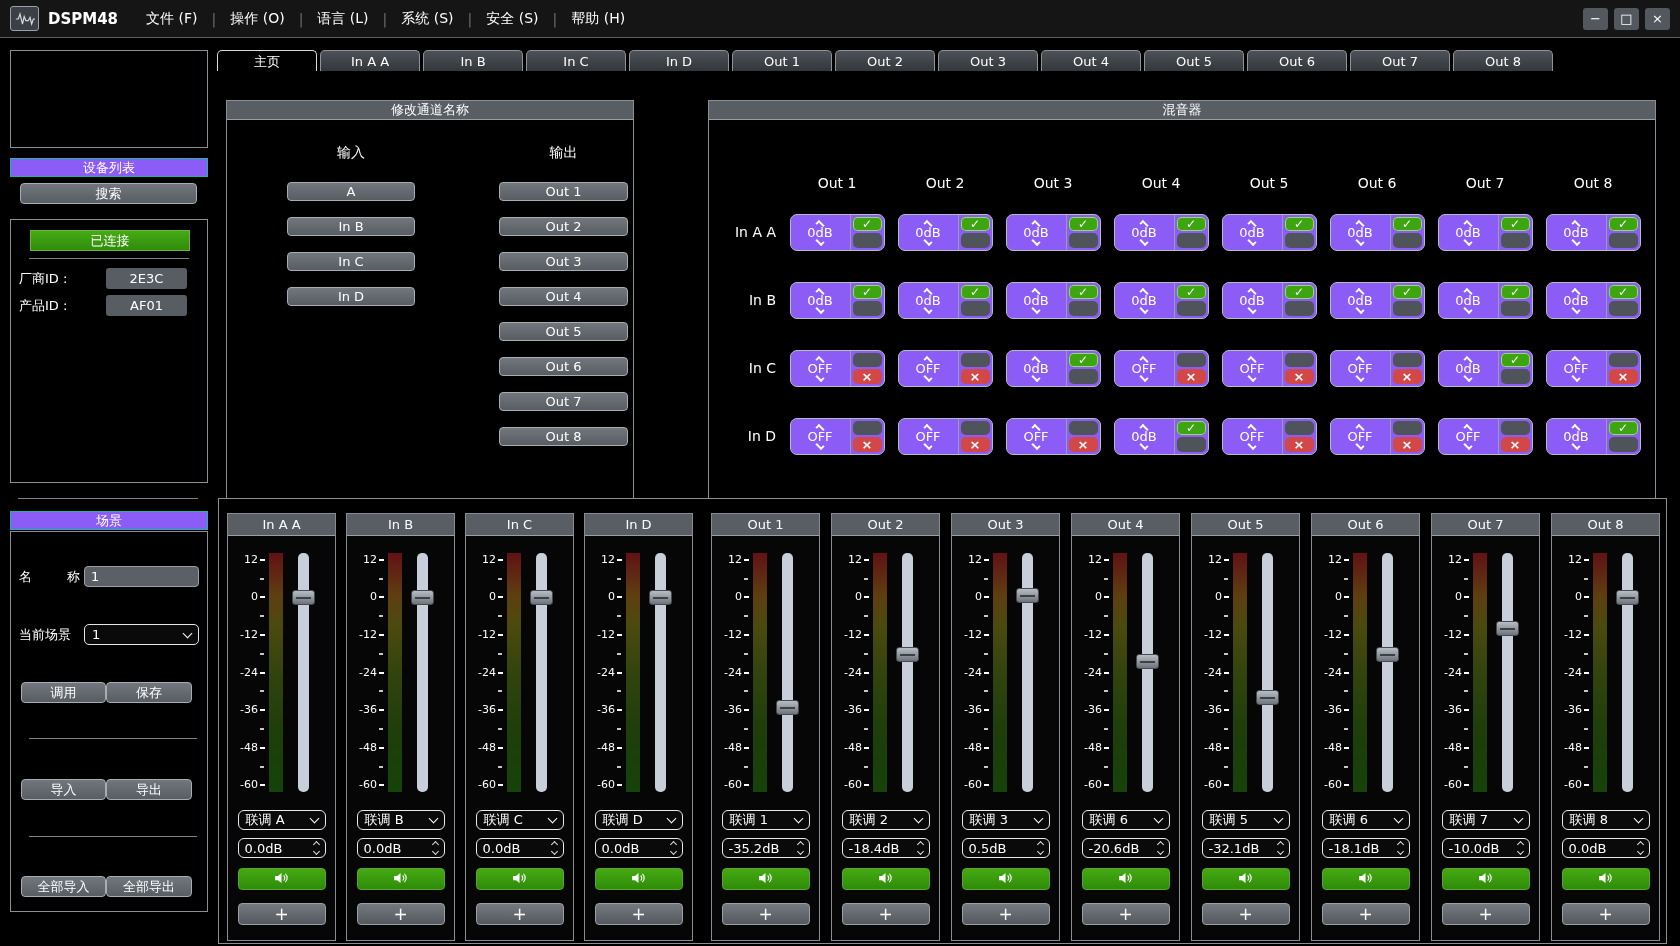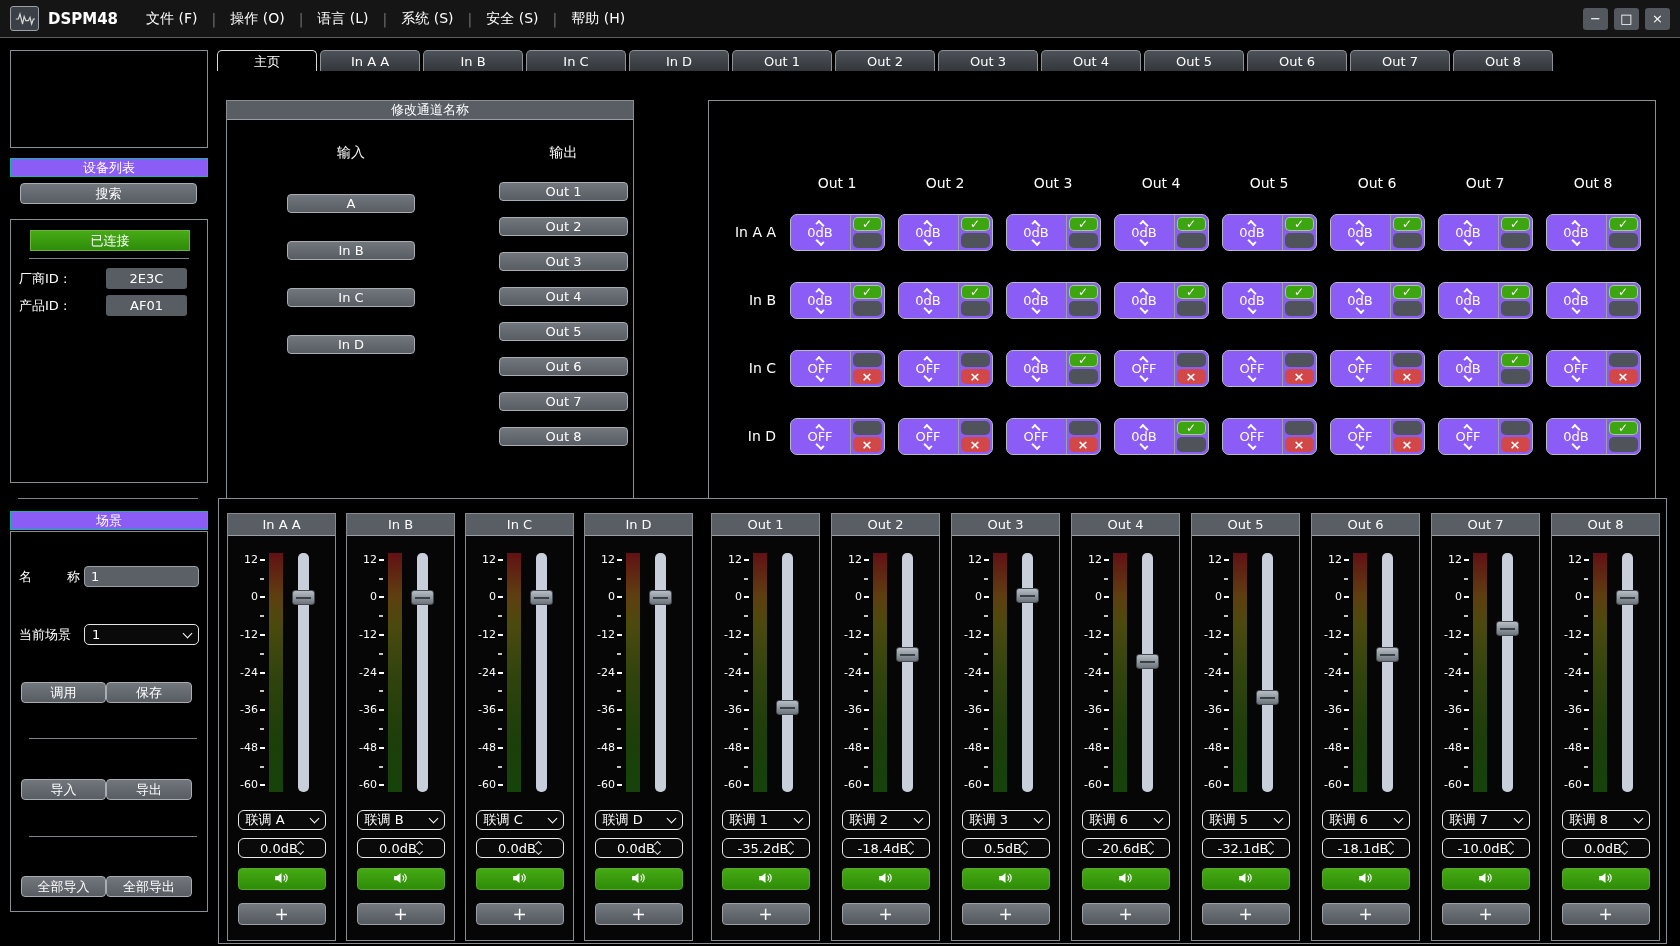--- a/index.html
+++ b/index.html
@@ -98,21 +98,21 @@
   .mtrack{position:absolute;left:70px;width:11px;top:8px;height:239px;border-radius:5px;background:#c9cfda;}
   .mthumb{position:absolute;left:64px;width:23px;height:15px;border-radius:3px;
     background:linear-gradient(#b7bdc5,#6e747c);border:1px solid #464b51;box-sizing:border-box;}
   .mthumb::after{content:"";position:absolute;left:3px;right:3px;top:6px;height:2px;background:#3c4147;}
   .dd{width:88px;height:20px;margin:7px auto 0;border:1px solid #e8eaec;border-radius:6px;background:#0a0a0a;
     display:flex;align-items:center;justify-content:space-between;padding:0 7px;box-sizing:border-box;
     color:#fff;font-size:13px;cursor:default;}
   .dchev{width:6px;height:6px;border-right:1.5px solid #fff;border-bottom:1.5px solid #fff;
     transform:rotate(45deg);margin-top:-3px;}
   .vspin{width:88px;height:20px;margin:8px auto 0;border:1px solid #e8eaec;border-radius:6px;background:#0a0a0a;
-    display:flex;align-items:center;justify-content:center;padding:0 6px;box-sizing:border-box;
+    display:flex;align-items:center;justify-content:space-between;padding:0 6px;box-sizing:border-box;
     color:#fff;font-size:13px;cursor:default;}
   .varrows{display:flex;flex-direction:column;gap:2px;}
   .vcv{width:5px;height:5px;border-right:1.5px solid #ddd;border-bottom:1.5px solid #ddd;box-sizing:border-box;}
   .vcv.u{transform:rotate(-135deg);}
   .vcv.d{transform:rotate(45deg);}
   .mutebtn{display:block;width:88px;height:22px;margin:10px auto 0;background:linear-gradient(#45a913,#2e8c08);
     border:1px solid #57a52c;border-radius:4px;padding:0;cursor:default;}
   .plusbtn{display:block;width:88px;height:22px;margin:13px auto 0;background:linear-gradient(#757a80,#54595f);
     border:1px solid #9aa0a5;border-radius:4px;color:#fff;font-size:17px;line-height:18px;font-family:inherit;cursor:default;}
 </style>
@@ -205,21 +205,21 @@
       <div class="tab">Out 4</div>
       <div class="tab">Out 5</div>
       <div class="tab">Out 6</div>
       <div class="tab">Out 7</div>
       <div class="tab">Out 8</div>
     </div>
 
   <section class="panel rename">
     <div class="phead">修改通道名称</div>
     <div class="rbody">
-      <div class="rcol" style="left:60px;width:128px;gap:12px;" id="rcol-in">
+      <div class="rcol" style="left:60px;width:128px;" id="rcol-in">
         <div class="rcolhead">输入</div>
       <button class="gbtn rbtn">A</button>
           <button class="gbtn rbtn">In B</button>
           <button class="gbtn rbtn">In C</button>
           <button class="gbtn rbtn">In D</button>
         </div>
       <div class="rcol" style="left:272px;width:129px;" id="rcol-out">
         <div class="rcolhead">输出</div>
       <button class="gbtn rbtn">Out 1</button>
           <button class="gbtn rbtn">Out 2</button>
@@ -227,20 +227,21 @@
           <button class="gbtn rbtn">Out 4</button>
           <button class="gbtn rbtn">Out 5</button>
           <button class="gbtn rbtn">Out 6</button>
           <button class="gbtn rbtn">Out 7</button>
           <button class="gbtn rbtn">Out 8</button>
         </div>
     </div>
   </section>
 
   <section class="panel mixer">
+    <div class="phead">混音器</div>
     <div id="mixgrid">
         <div></div>
         <div class="mcolh">Out 1</div>
         <div class="mcolh">Out 2</div>
         <div class="mcolh">Out 3</div>
         <div class="mcolh">Out 4</div>
         <div class="mcolh">Out 5</div>
         <div class="mcolh">Out 6</div>
         <div class="mcolh">Out 7</div>
         <div class="mcolh">Out 8</div>

